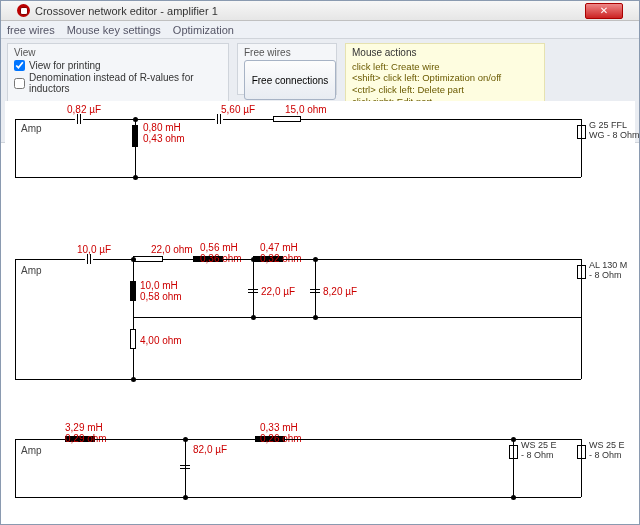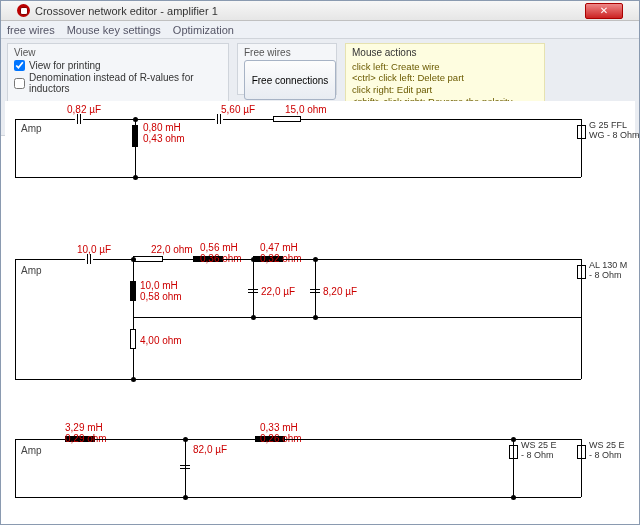--- a/index.html
+++ b/index.html
@@ -79,20 +79,21 @@
         <button class="winbtn">Abort</button>
       </div>
     </div>
     <div class="groupbox" style="width:100px;height:52px">
       <div class="gtitle">Free wires</div>
       <button class="freebtn">Free connections</button>
     </div>
     <div class="mouseactions">
       <div class="mt">Mouse actions</div>
       <div>click left: Create wire</div>
+      <div>&lt;shift&gt; click left: Optimization on/off</div>
       <div>&lt;ctrl&gt; click left: Delete part</div>
       <div>click right: Edit part</div>
       <div>&lt;shift&gt; click right: Reverse the polarity</div>
       <div>&lt;ctrl&gt; click right: Reverse the polarity</div>
     </div>
   </div>
 
   <div class="canvas">
 
     <div class="net" style="left:0;top:0;width:628px;height:90px">

